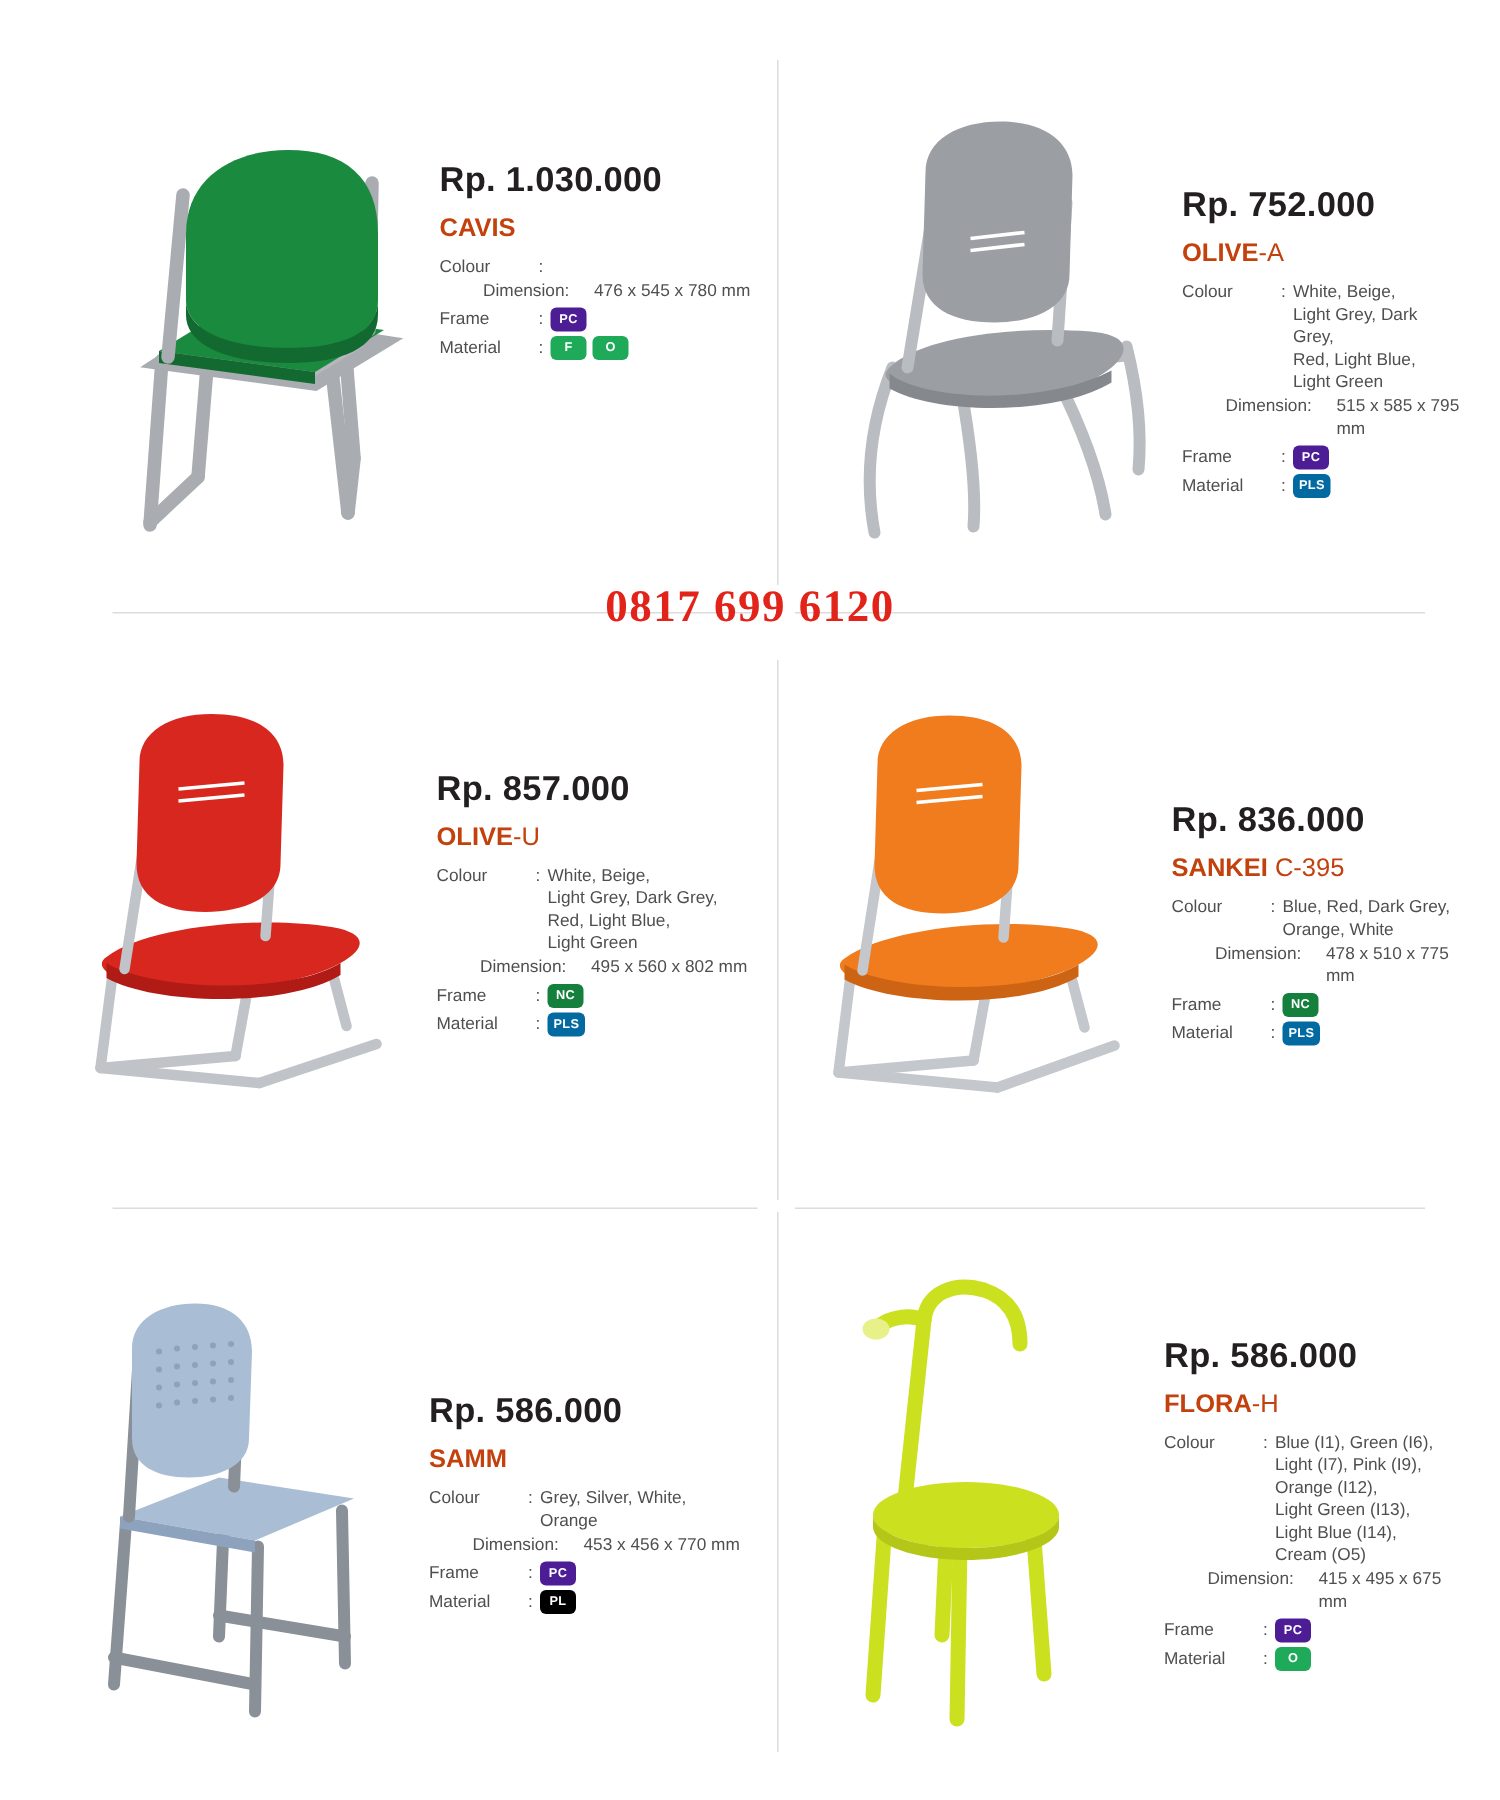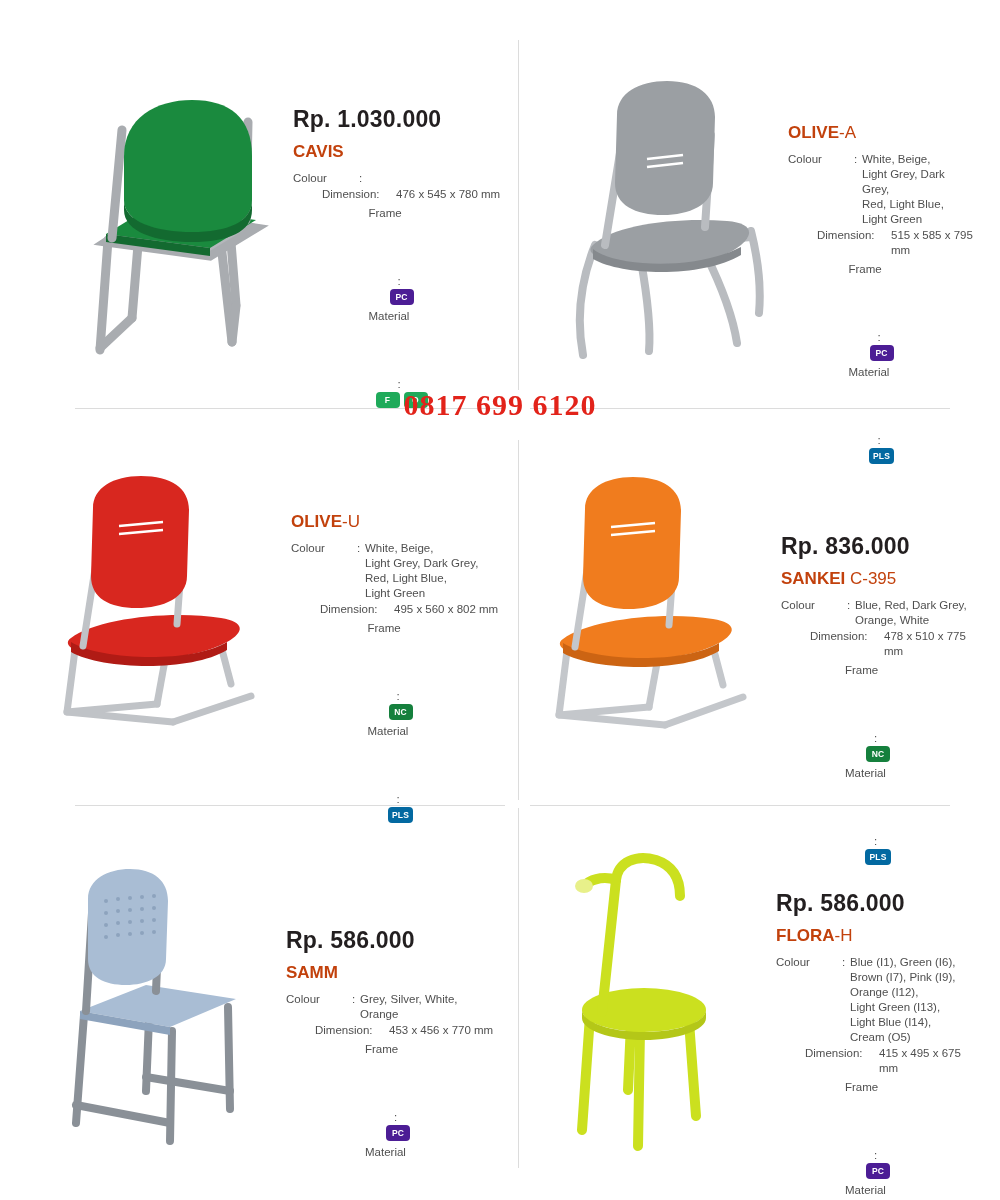--- a/index.html
+++ b/index.html
@@ -52,21 +52,21 @@
     color:#fff;font-size:8.5px;font-weight:bold;letter-spacing:.2px;
     line-height:1;
   }
   .badge.pc{background:#4c1d95;}
   .badge.nc{background:#15803d;}
   .badge.pls{background:#0369a1;}
   .badge.pl{background:#000000;}
   .badge.f{background:#1faa5a;}
   .badge.o{background:#1faa5a;}
 
-  .badge-row{display:flex;align-items:center;margin-top:2px;flex-direction:column;}
+  .badge-row{display:flex;align-items:center;margin-top:2px;}
   .badge-row .spec-label{padding-top:2px;}
   .badge-row .spec-colon{padding-top:2px;}
 
   
   .phone{
     position:absolute;left:0;top:388px;width:1000px;text-align:center;
     font-family:"Liberation Serif", serif;
     font-size:30px;font-weight:bold;color:#e2231a;letter-spacing:1px;
   }
 </style>
@@ -165,20 +165,21 @@
         </g>
 
         <path d="M62 60 C62 38 84 26 112 26 C142 26 160 40 160 62 L158 128 C158 150 134 160 108 160 C80 160 60 150 60 128 Z" fill="#9b9fa3"></path>
         <g stroke="#ffffff" stroke-width="2.5">
           <line x1="92" y1="104" x2="128" y2="100"></line>
           <line x1="92" y1="112" x2="128" y2="108"></line>
         </g>
       </svg>
     </div>
     <div class="info" style="padding-left:18px;padding-top:68px;">
+      <div class="price">Rp. 752.000</div>
       <div class="pname">
         <span>OLIVE</span><span class="light">-A</span>
       </div>
       <div class="spec">
         <div class="spec-row">
           <div class="spec-label">Colour</div>
           <div class="spec-colon">:</div>
           <div class="spec-val">
             <span class="indent">White, Beige,</span>
             <span class="indent">Light Grey, Dark Grey,</span>
@@ -231,20 +232,21 @@
         </g>
 
         <path d="M48 48 C48 28 68 16 96 16 C126 16 144 28 144 50 L142 116 C142 138 118 148 92 148 C64 148 46 138 46 116 Z" fill="#d8271f"></path>
         <g stroke="#ffffff" stroke-width="2.5">
           <line x1="74" y1="66" x2="118" y2="62"></line>
           <line x1="74" y1="74" x2="118" y2="70"></line>
         </g>
       </svg>
     </div>
     <div class="info" style="padding-left:16px;padding-top:52px;">
+      <div class="price">Rp. 857.000</div>
       <div class="pname">
         <span>OLIVE</span><span class="light">-U</span>
       </div>
       <div class="spec">
         <div class="spec-row">
           <div class="spec-label">Colour</div>
           <div class="spec-colon">:</div>
           <div class="spec-val">
             <span class="indent">White, Beige,</span>
             <span class="indent">Light Grey, Dark Grey,</span>
@@ -441,21 +443,21 @@
       <div class="price">Rp. 586.000</div>
       <div class="pname">
         <span>FLORA</span><span class="light">-H</span>
       </div>
       <div class="spec">
         <div class="spec-row">
           <div class="spec-label">Colour</div>
           <div class="spec-colon">:</div>
           <div class="spec-val">
             <span class="indent">Blue (I1), Green (I6),</span>
-            <span class="indent">Brown (I7), Pink (I9),</span>
+            <span class="indent">Light (I7), Pink (I9),</span>
             <span class="indent">Orange (I12),</span>
             <span class="indent">Light Green (I13),</span>
             <span class="indent">Light Blue (I14),</span>
             <span class="indent">Cream (O5)</span>
           </div>
         </div>
         <div class="dim-row">
           <div class="dim-label">Dimension:</div>
           <div>415 x 495 x 675 mm</div>
         </div>

